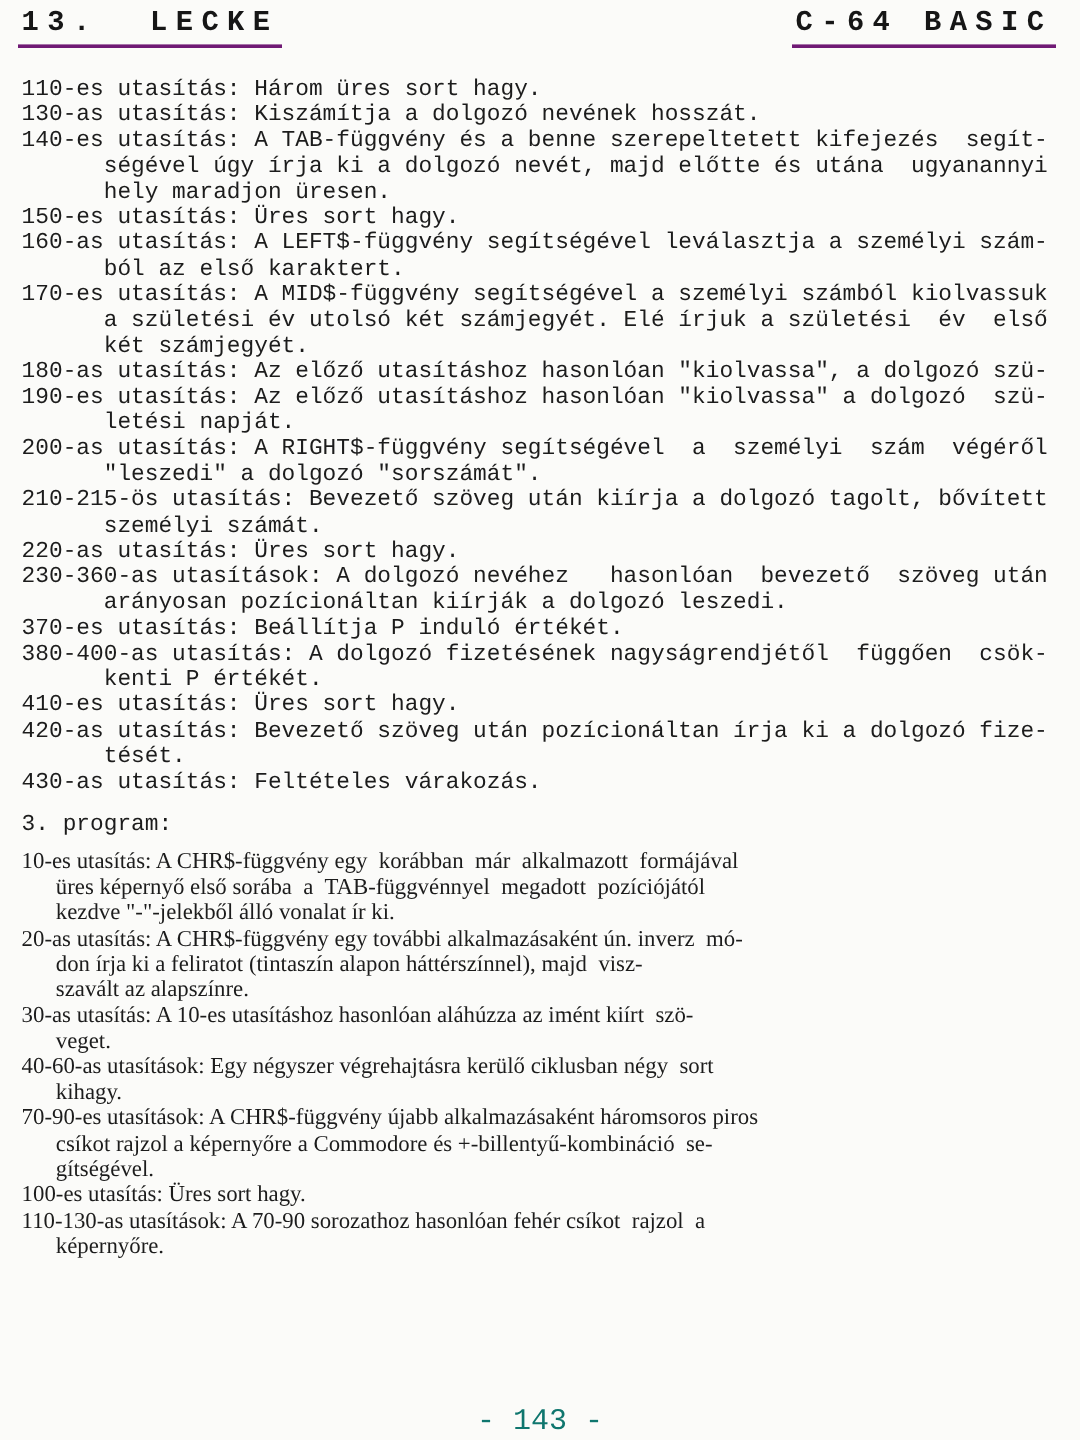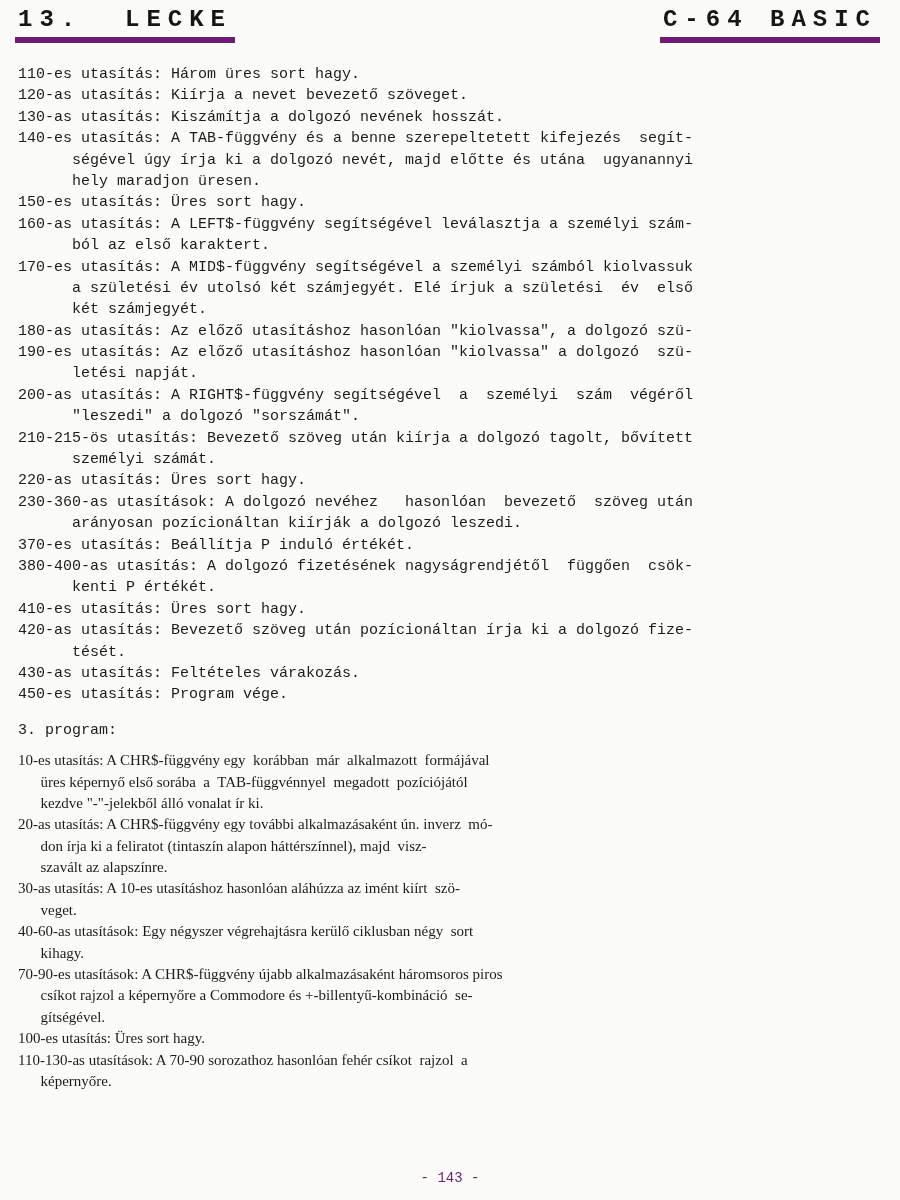--- a/index.html
+++ b/index.html
@@ -16,68 +16,67 @@
   }
   .hdr {
     position: absolute;
     top: 6px;
     font-family: "Liberation Mono", "DejaVu Sans Mono", monospace;
     font-size: 24px;
     font-weight: bold;
     letter-spacing: 7px;
     white-space: pre;
     color: #161616;
-    border-bottom: 6px solid #701a75;
+    border-bottom: 3px solid #701a75;
     padding: 0 3px 4px 3px;
   }
   .hdr-left  { left: 15px; }
   .hdr-right { right: 20px; font-family: Liberation Mono, monospace; }
   .body-text {
     position: absolute;
     left: 18px;
     top: 64px;
     width: 870px;
-    font-size: 15px;
+    font-size: 19px;
     line-height: 21.4px;
     color: #1c1c1c;
   }
   .line {
     white-space: pre;
     height: 21.4px;
   }
   .program-heading {
     white-space: pre;
     margin-top: 14px;
     height: 21.4px;
   }
   .section2 { margin-top: 9px; font-family: Liberation Serif, serif; }
   .footer {
     position: absolute;
     top: 1170px;
     left: 0; right: 0;
     text-align: center;
-    font-size: 14px;
+    font-size: 25px;
     white-space: pre;
-    color: #701a75;
+    color: #0f766e;
   }
 </style>
 </head>
 <body>
 
 <div class="page">
 
   <div class="hdr hdr-left">13.  LECKE</div>
 
   <div class="hdr hdr-right">C-64 BASIC</div>
 
   <div class="body-text">
 
     <div class="section1">
         <div class="line">110-es utasítás: Három üres sort hagy.</div>
-        <div class="line">120-as utasítás: Kiírja a nevet bevezető szöveget.</div>
         <div class="line">130-as utasítás: Kiszámítja a dolgozó nevének hosszát.</div>
         <div class="line">140-es utasítás: A TAB-függvény és a benne szerepeltetett kifejezés  segít-</div>
         <div class="line">      ségével úgy írja ki a dolgozó nevét, majd előtte és utána  ugyanannyi</div>
         <div class="line">      hely maradjon üresen.</div>
         <div class="line">150-es utasítás: Üres sort hagy.</div>
         <div class="line">160-as utasítás: A LEFT$-függvény segítségével leválasztja a személyi szám-</div>
         <div class="line">      ból az első karaktert.</div>
         <div class="line">170-es utasítás: A MID$-függvény segítségével a személyi számból kiolvassuk</div>
         <div class="line">      a születési év utolsó két számjegyét. Elé írjuk a születési  év  első</div>
         <div class="line">      két számjegyét.</div>
@@ -91,21 +90,20 @@
         <div class="line">220-as utasítás: Üres sort hagy.</div>
         <div class="line">230-360-as utasítások: A dolgozó nevéhez   hasonlóan  bevezető  szöveg után</div>
         <div class="line">      arányosan pozícionáltan kiírják a dolgozó leszedi.</div>
         <div class="line">370-es utasítás: Beállítja P induló értékét.</div>
         <div class="line">380-400-as utasítás: A dolgozó fizetésének nagyságrendjétől  függően  csök-</div>
         <div class="line">      kenti P értékét.</div>
         <div class="line">410-es utasítás: Üres sort hagy.</div>
         <div class="line">420-as utasítás: Bevezető szöveg után pozícionáltan írja ki a dolgozó fize-</div>
         <div class="line">      tését.</div>
         <div class="line">430-as utasítás: Feltételes várakozás.</div>
-        <div class="line">450-es utasítás: Program vége.</div>
       </div>
 
     <div class="program-heading">3. program:</div>
 
     <div class="section2">
         <div class="line">10-es utasítás: A CHR$-függvény egy  korábban  már  alkalmazott  formájával</div>
         <div class="line">      üres képernyő első sorába  a  TAB-függvénnyel  megadott  pozíciójától</div>
         <div class="line">      kezdve "-"-jelekből álló vonalat ír ki.</div>
         <div class="line">20-as utasítás: A CHR$-függvény egy további alkalmazásaként ún. inverz  mó-</div>
         <div class="line">      don írja ki a feliratot (tintaszín alapon háttérszínnel), majd  visz-</div>

